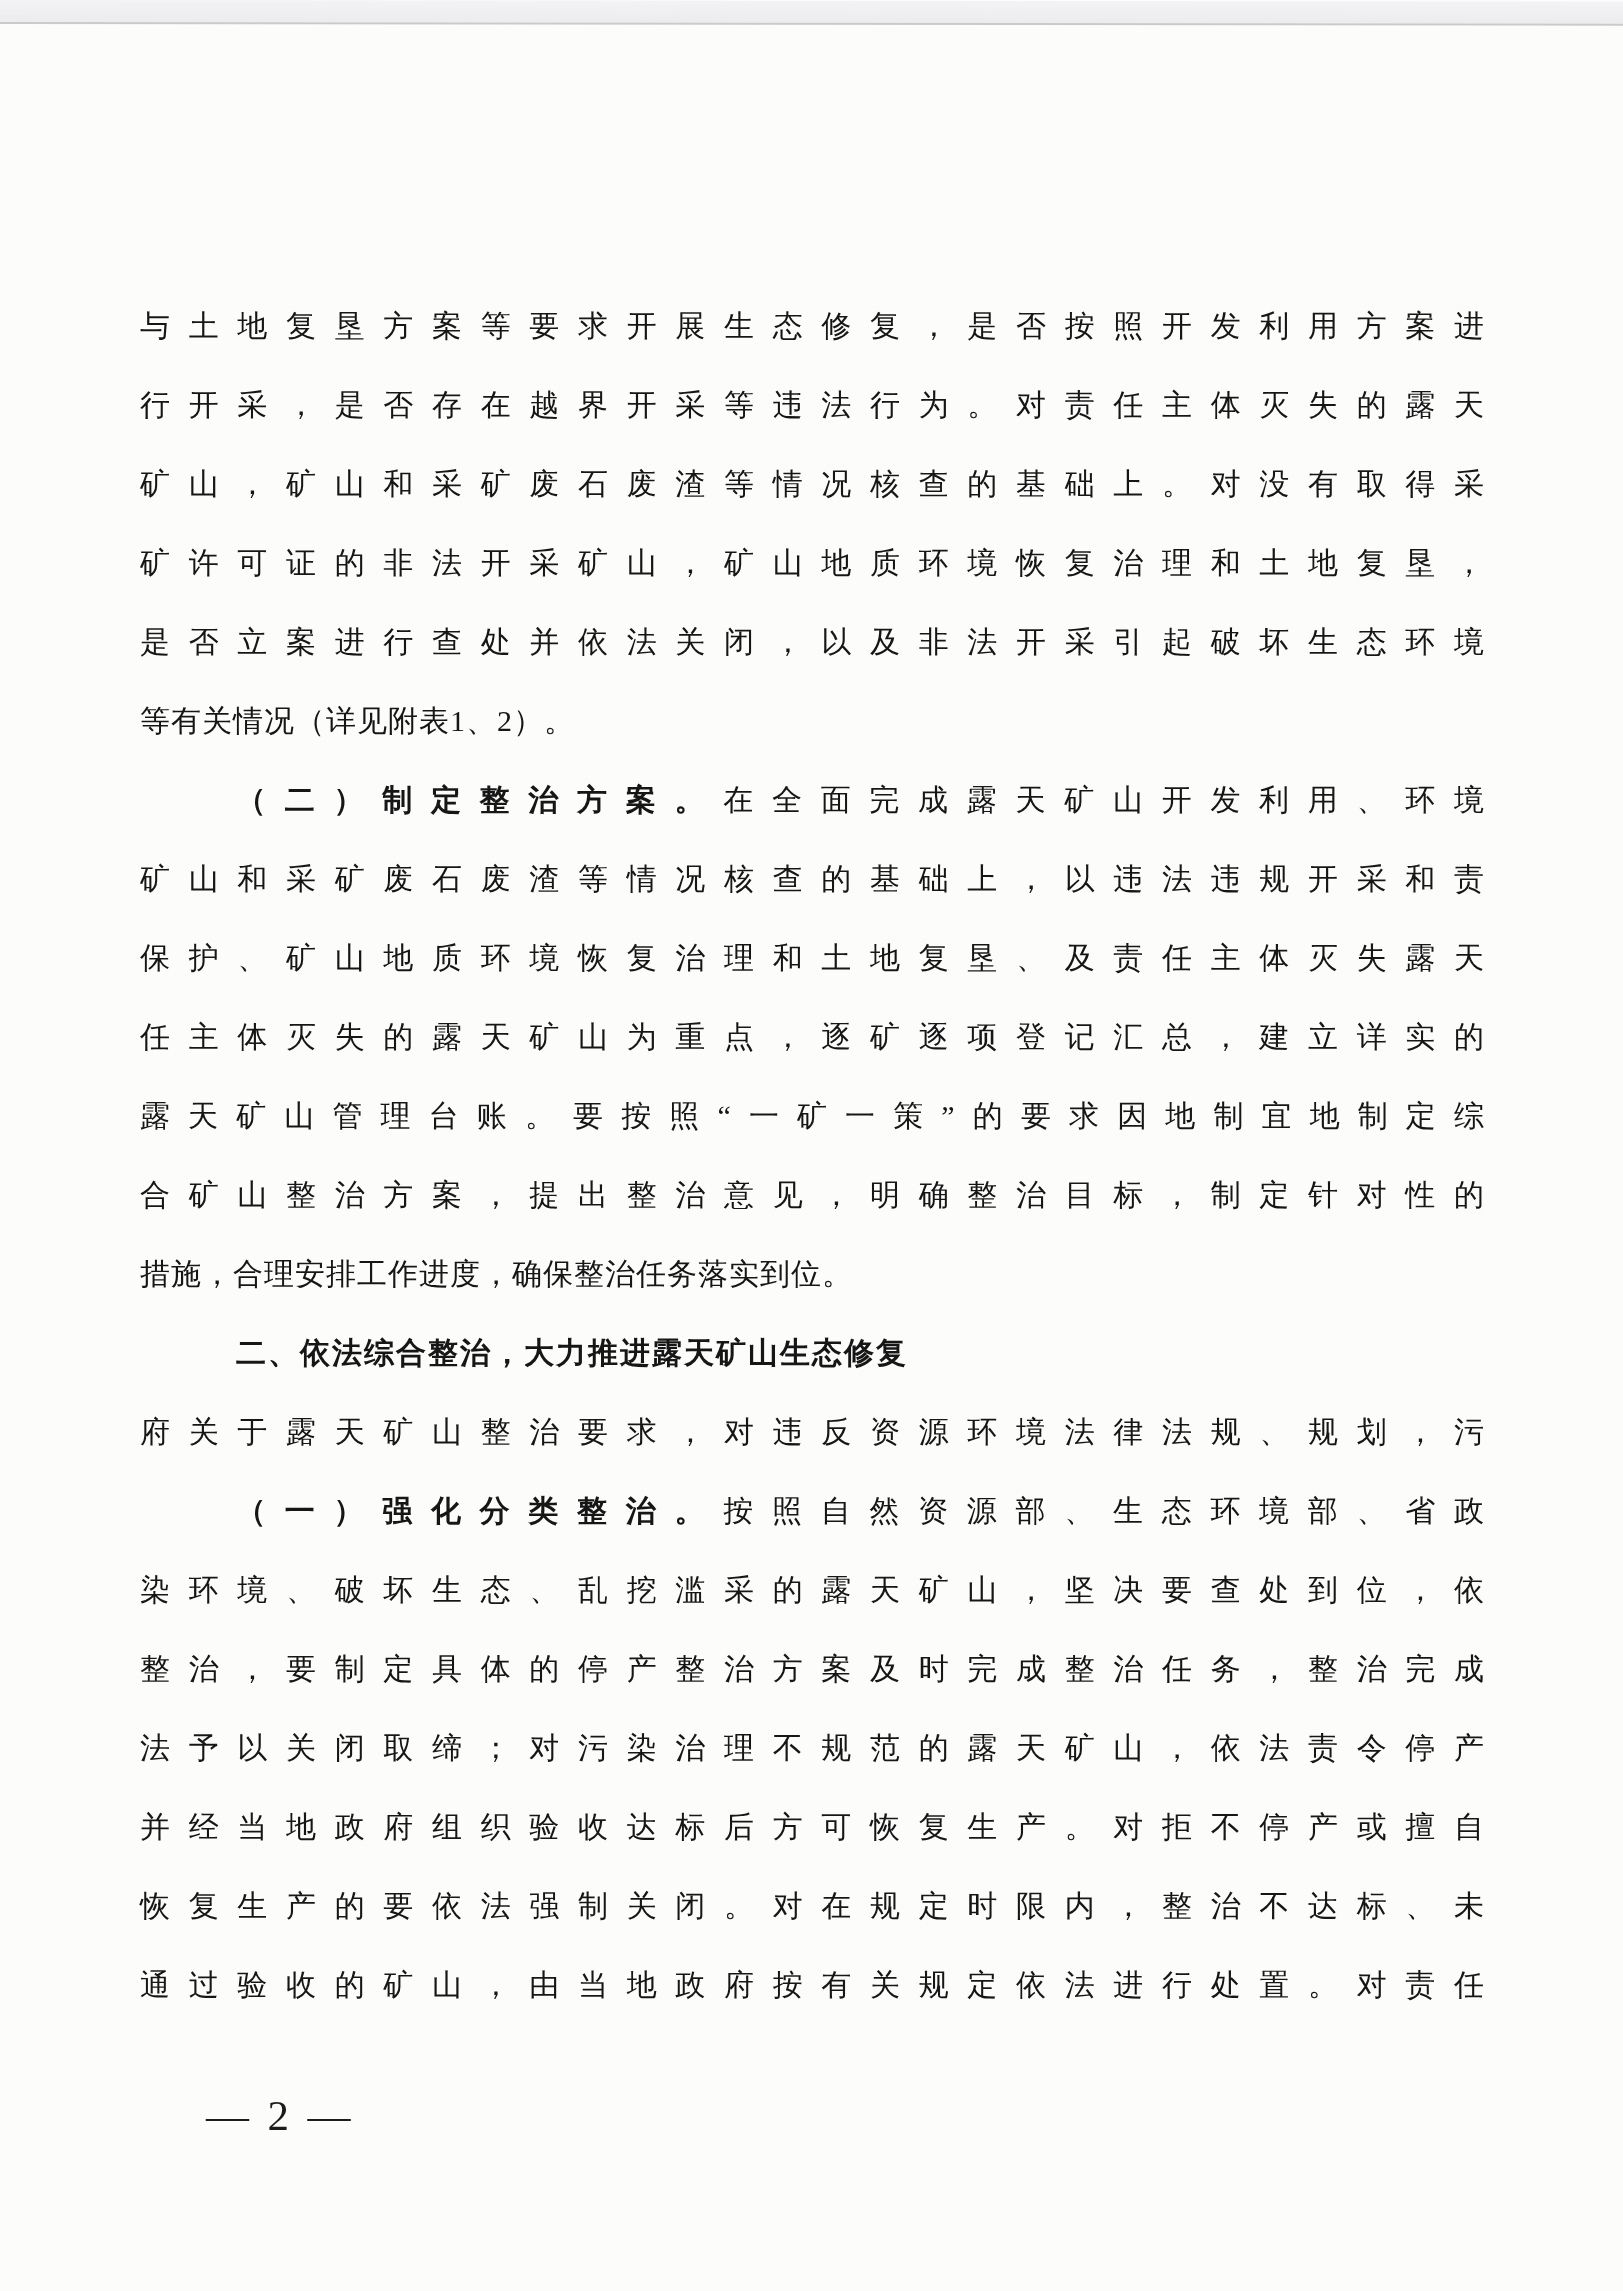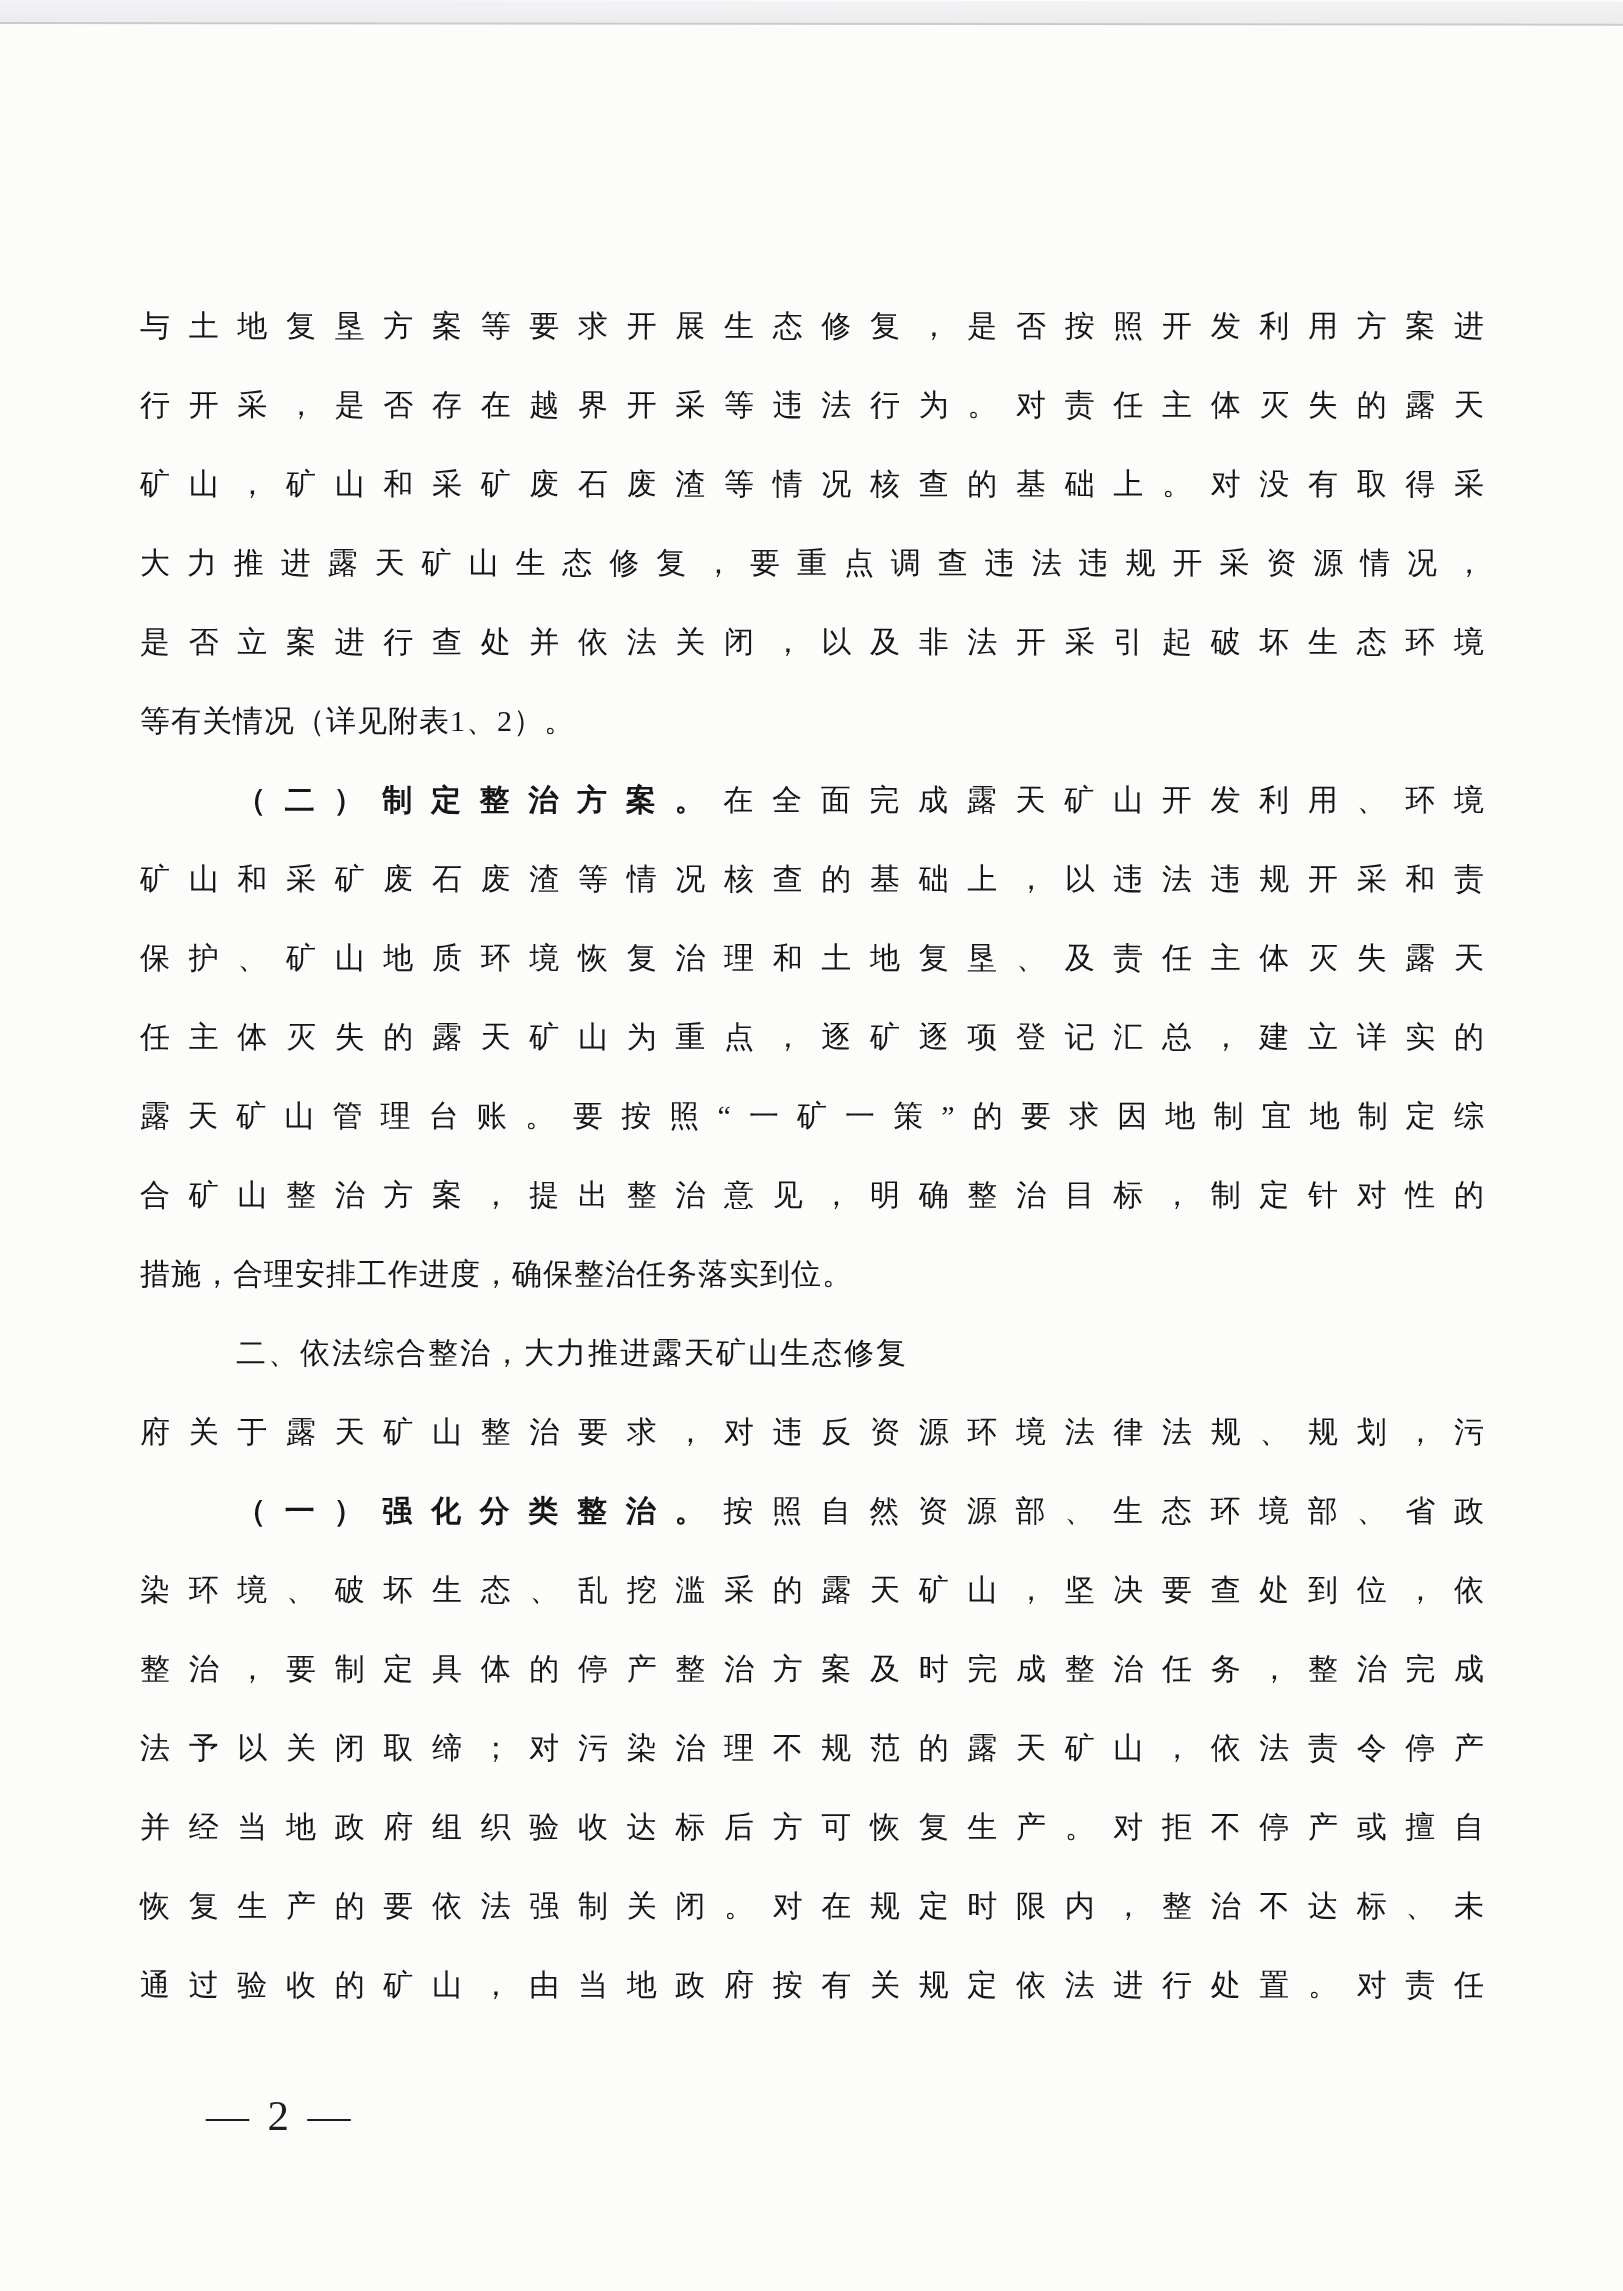--- a/index.html
+++ b/index.html
@@ -47,21 +47,21 @@
     text-align-last: justify;
     text-justify: inter-character;
   }
   .indent {
     padding-left: 96px;
   }
   .lead {
     font-weight: 700;
   }
   .heading {
-    font-weight: 400;
+    font-weight: 700;
     font-family: "Liberation Sans", sans-serif;
     letter-spacing: 2px;
   }
   .page-footer {
     position: absolute;
     left: 206px;
     top: 2086px;
     font-size: 43px;
     line-height: 59px;
     letter-spacing: 3.9px;
@@ -70,21 +70,21 @@
 </style>
 </head>
 <body>
 
 <div class="scan-band"></div>
 
 <div class="text-block">
   <div class="line jline">与土地复垦方案等要求开展生态修复，是否按照开发利用方案进</div>
   <div class="line jline">行开采，是否存在越界开采等违法行为。对责任主体灭失的露天</div>
   <div class="line jline">矿山，矿山和采矿废石废渣等情况核查的基础上。对没有取得采</div>
-  <div class="line jline">大力推进露天矿山生态修复，要重点调查违法违规开采资源情况，</div>
+  <div class="line jline">矿许可证的非法开采矿山，矿山地质环境恢复治理和土地复垦，</div>
   <div class="line jline">是否立案进行查处并依法关闭，以及非法开采引起破坏生态环境</div>
   <div class="line">等有关情况（详见附表1、2）。</div>
 
   <div class="line jline indent"><span class="lead">（二）制定整治方案。</span><span>在全面完成露天矿山开发利用、环境</span></div>
   <div class="line jline">矿山和采矿废石废渣等情况核查的基础上，以违法违规开采和责</div>
   <div class="line jline">保护、矿山地质环境恢复治理和土地复垦、及责任主体灭失露天</div>
   <div class="line jline">任主体灭失的露天矿山为重点，逐矿逐项登记汇总，建立详实的</div>
   <div class="line jline">露天矿山管理台账。要按照“一矿一策”的要求因地制宜地制定综</div>
   <div class="line jline">合矿山整治方案，提出整治意见，明确整治目标，制定针对性的</div>
   <div class="line">措施，合理安排工作进度，确保整治任务落实到位。</div>

